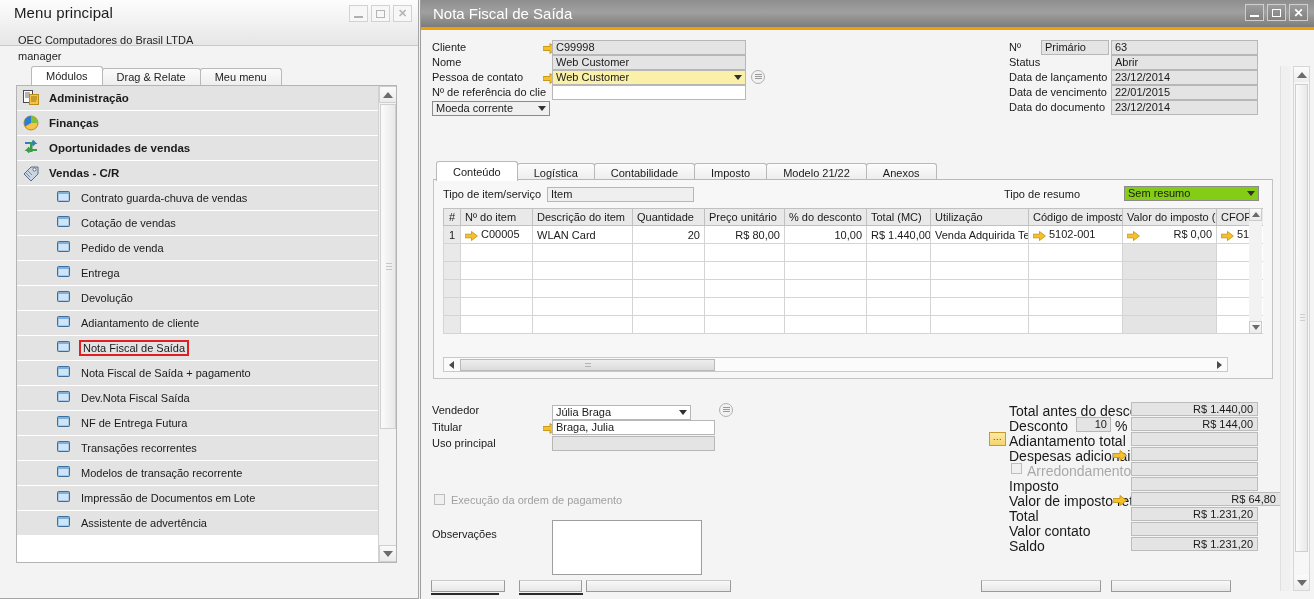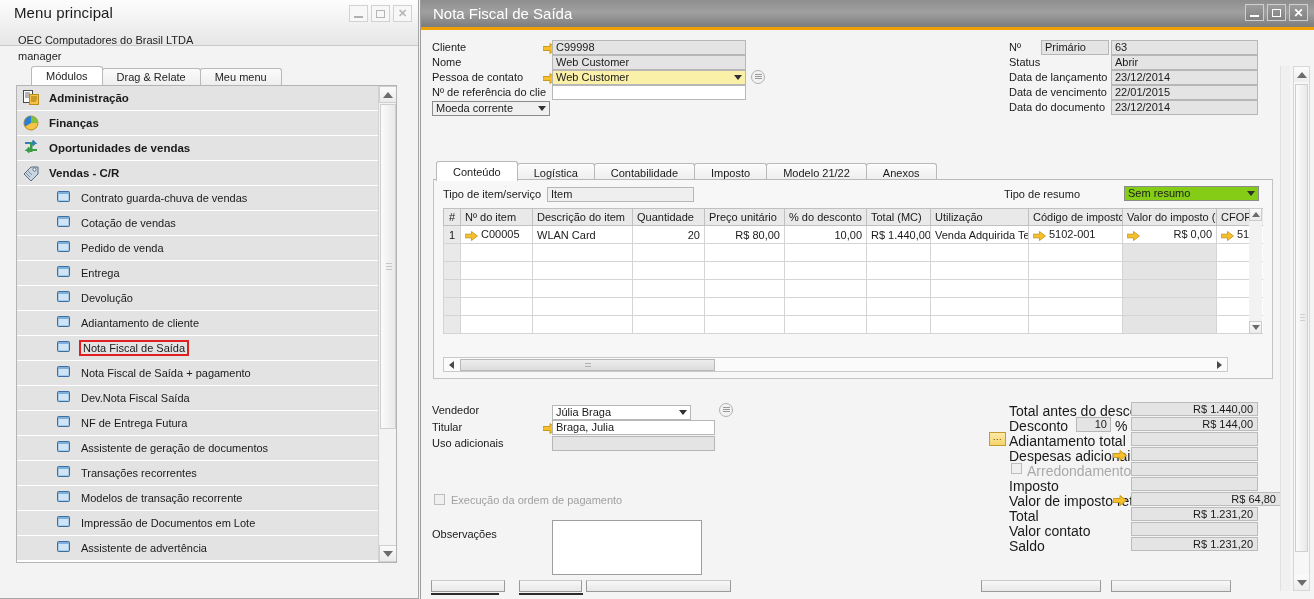--- a/index.html
+++ b/index.html
@@ -418,29 +418,20 @@
             <span class="mrow-label">Dev.Nota Fiscal Saída</span>
           </div>
           <div class="mrow sub">
             <span class="ico ico-sub">
               <svg width="14" height="12" viewBox="0 0 14 12">
                 <rect x="0.5" y="0.5" width="12" height="10" rx="1" fill="#7fb0da" stroke="#3c6f9e"></rect>
                 <rect x="1.5" y="3" width="10" height="6.5" fill="#cfe4f6"></rect>
               </svg>
             </span>
             <span class="mrow-label">NF de Entrega Futura</span>
-          </div>
-          <div class="mrow sub">
-            <span class="ico ico-sub">
-              <svg width="14" height="12" viewBox="0 0 14 12">
-                <rect x="0.5" y="0.5" width="12" height="10" rx="1" fill="#7fb0da" stroke="#3c6f9e"></rect>
-                <rect x="1.5" y="3" width="10" height="6.5" fill="#cfe4f6"></rect>
-              </svg>
-            </span>
-            <span class="mrow-label">Assistente de geração de documentos</span>
           </div>
           <div class="mrow sub">
             <span class="ico ico-sub">
               <svg width="14" height="12" viewBox="0 0 14 12">
                 <rect x="0.5" y="0.5" width="12" height="10" rx="1" fill="#7fb0da" stroke="#3c6f9e"></rect>
                 <rect x="1.5" y="3" width="10" height="6.5" fill="#cfe4f6"></rect>
               </svg>
             </span>
             <span class="mrow-label">Transações recorrentes</span>
           </div>
@@ -720,21 +711,21 @@
       <div class="side-btn" style="left:298px; top:370px;">
           <span class="lines"></span>
         </div>
 
       <div class="fld-label" style="left:11px; top:388px;">Titular</div>
       <svg class="arrow-ico" style="left:122px; top:390px;" viewBox="0 0 14 11">
           <path d="M0 3.5h7V0.5L13.5 5.5 7 10.5V7.5H0z" fill="#f5c02b" stroke="#c99a1d" stroke-width="1"></path>
         </svg>
       <div class="fld-box white" style="left:131px; top:387px; width:163px;">Braga, Julia</div>
 
-      <div class="fld-label" style="left:11px; top:404px;">Uso adicionais</div>
+      <div class="fld-label" style="left:11px; top:404px;">Uso principal</div>
       <div class="fld-box" style="left:131px; top:403px; width:163px;"></div>
 
       <div class="chk" style="left:13px; top:461px;"></div>
       <div class="fld-label dim" style="left:30px; top:461px; color:#a0a0a0;">Execução da ordem de pagamento</div>
 
       <div class="fld-label" style="left:11px; top:495px;">Observações</div>
       <div class="obs-box" style="left:131px; top:487px; width:150px; height:55px;"></div>
 
       <div id="totals-area">
           <div class="tot-label" style="left: 588px; top: 370px;">Total antes do desconto</div>

